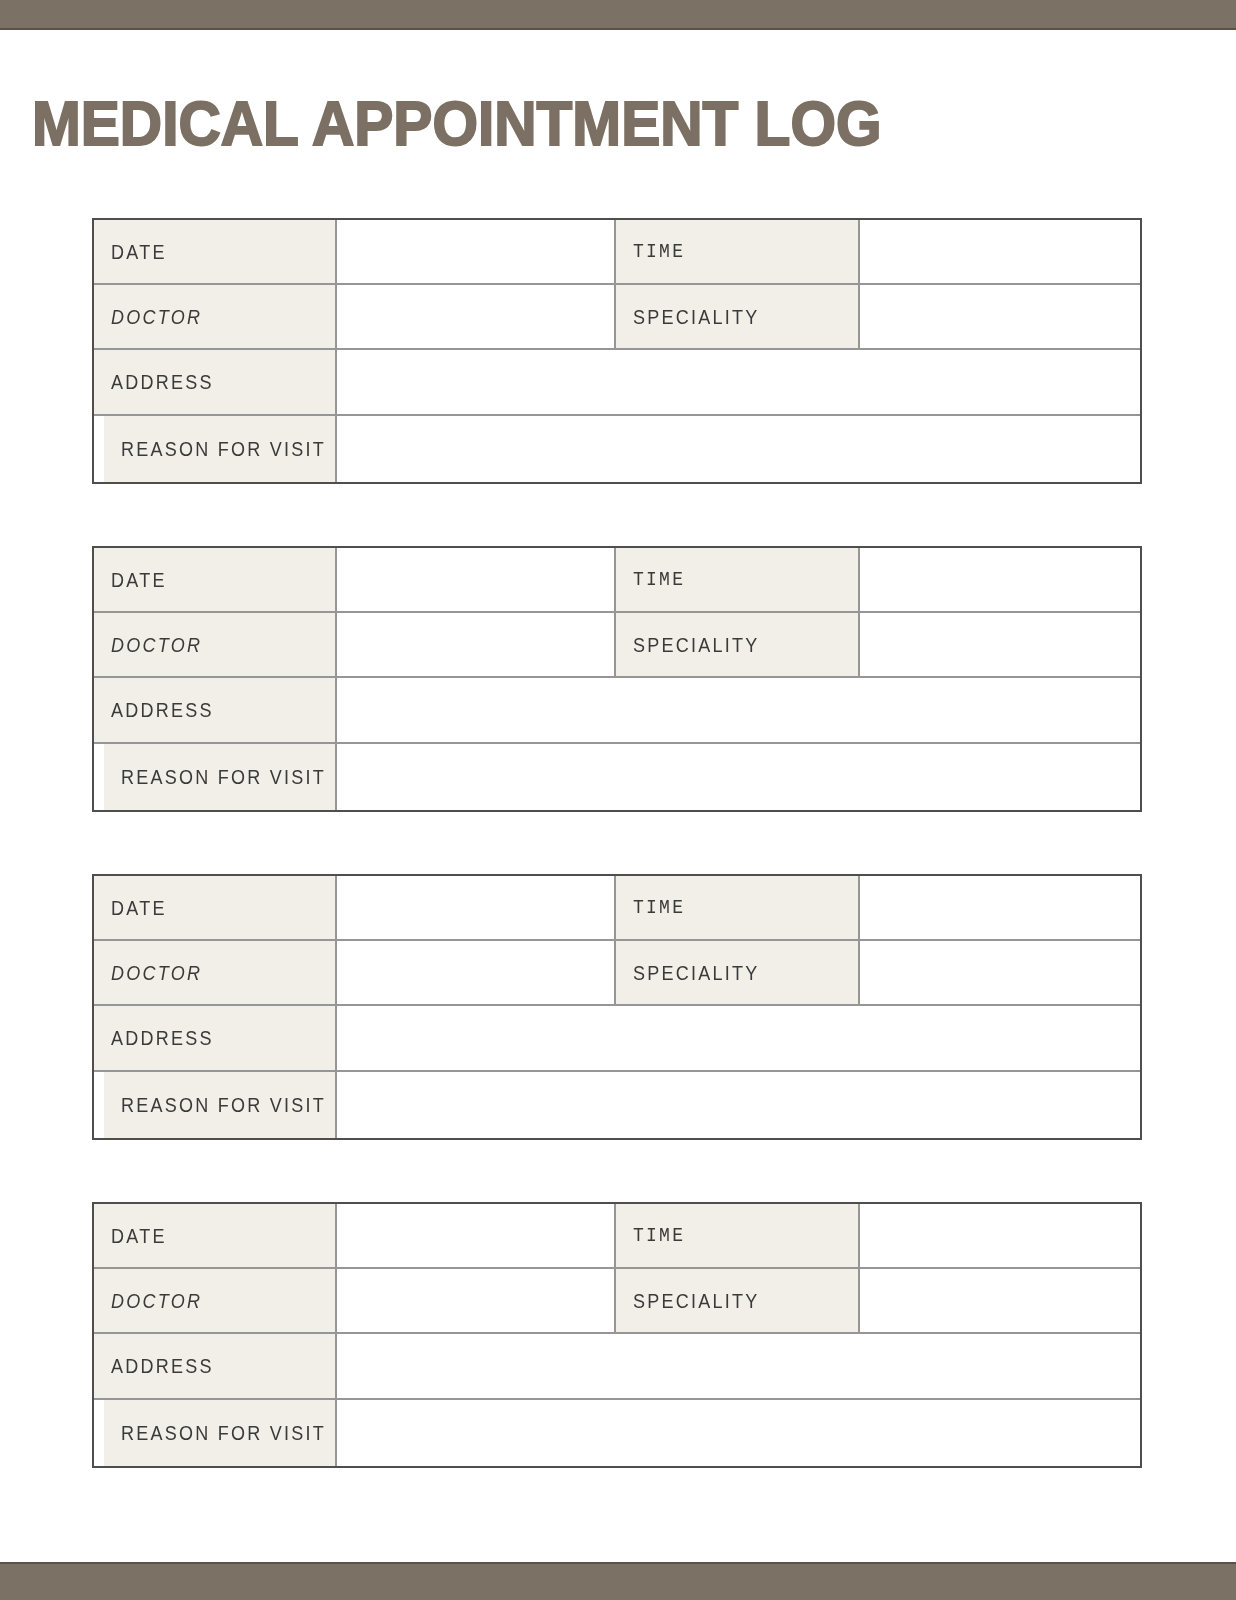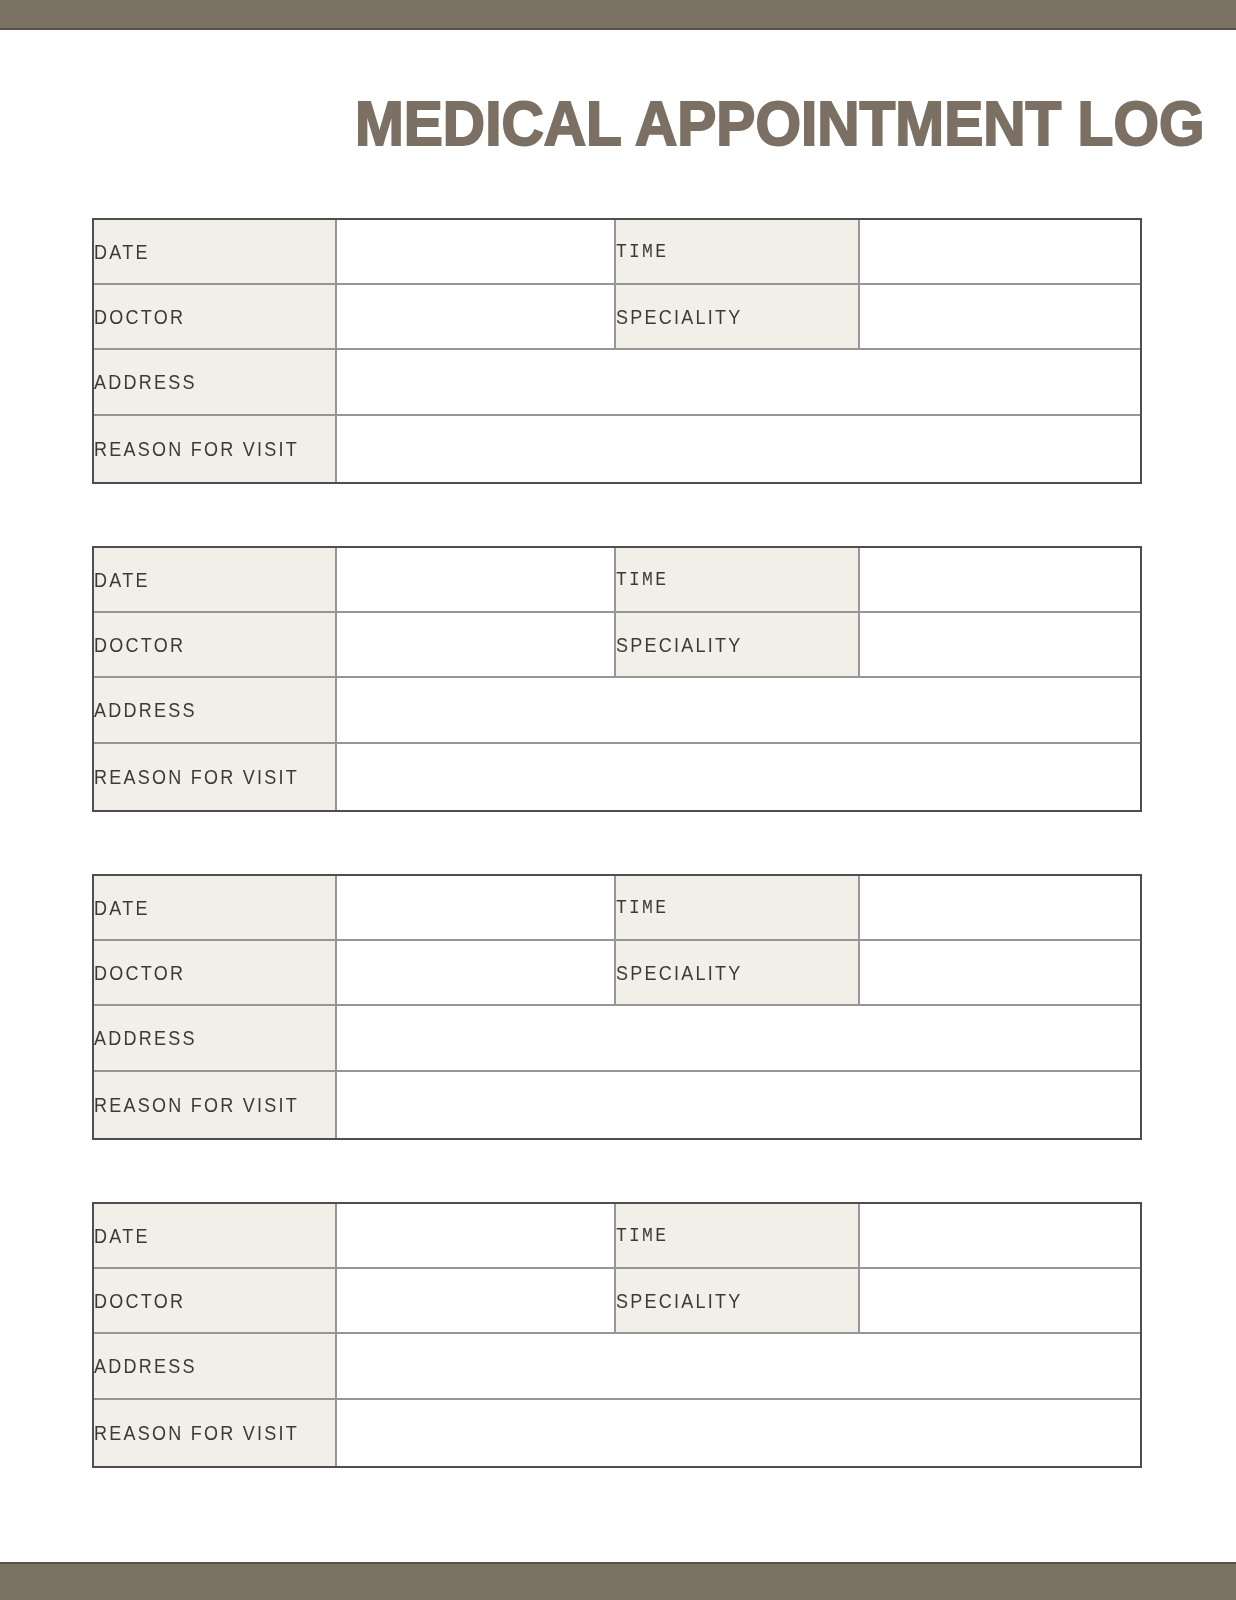--- a/index.html
+++ b/index.html
@@ -26,21 +26,21 @@
     left: 0; right: 0; bottom: 0;
     height: 36px;
     background: var(--bar, #7b7165);
     border-top: 2px solid var(--bar_edge, #5a5248);
   }
 
   
   .title-row {
     margin-top: 60px;
     height: 66px;
-    text-align: right;
+    text-align: left;
     white-space: nowrap;
   }
   .title-text {
     display: inline-block;
     font-size: 63px;
     line-height: 66px;
     font-weight: 700;
     color: var(--title, #7b7063);
     -webkit-text-stroke: 2px var(--title, #7b7063);
     letter-spacing: 0px;
@@ -66,20 +66,21 @@
   }
   .log-table:last-child { margin-bottom: 0; }
 
   .cell {
     box-sizing: border-box;
     display: flex;
     align-items: center;
   }
   .lbl {
     background: var(--label_bg, #f2efe9);
+    padding-left: 17px;
     align-items: center;
   }
   .lbl .txt {
     display: inline-block;
     font-size: 20px;
     line-height: 22px;
     letter-spacing: 2.5px;
     color: var(--label_text, #3a3a3a);
     white-space: nowrap;
     transform: scaleX(0.9);
@@ -87,27 +88,27 @@
   }
   .val { background: #ffffff; padding-left: 12px; font-size: 18px; color: #333; }
 
   .bb { border-bottom: 2px solid var(--border_inner, #969696); }
   .br { border-right: 2px solid var(--border_inner, #969696); }
 
   .r1c1 { grid-area: 1 / 1; }
   .r1c2 { grid-area: 1 / 2; }
   .r1c3 { grid-area: 1 / 3; font-family: Liberation Mono, monospace; }
   .r1c4 { grid-area: 1 / 4; }
-  .r2c1 { grid-area: 2 / 1; }
+  .r2c1 { grid-area: 2 / 1; font-style: italic; }
   .r2c2 { grid-area: 2 / 2; }
   .r2c3 { grid-area: 2 / 3; }
   .r2c4 { grid-area: 2 / 4; }
   .r3c1 { grid-area: 3 / 1; }
   .r3v  { grid-area: 3 / 2 / 4 / 5; }
-  .r4c1 { grid-area: 4 / 1; }
+  .r4c1 { grid-area: 4 / 1; margin-left: 10px; }
   .r4v  { grid-area: 4 / 2 / 5 / 5; }
 </style>
 </head>
 <body>
 
 <div class="topbar"></div>
 
 <div class="title-row">
   <span class="title-text">MEDICAL APPOINTMENT LOG</span>
 </div>

